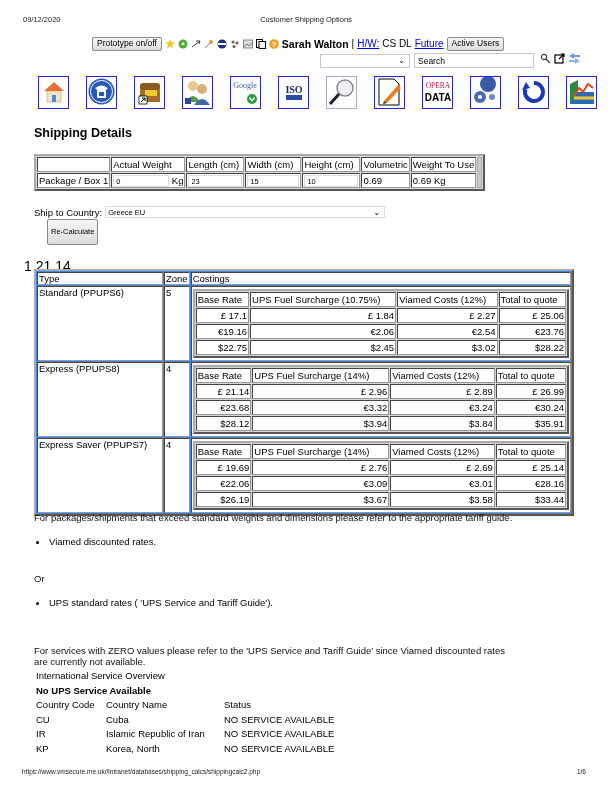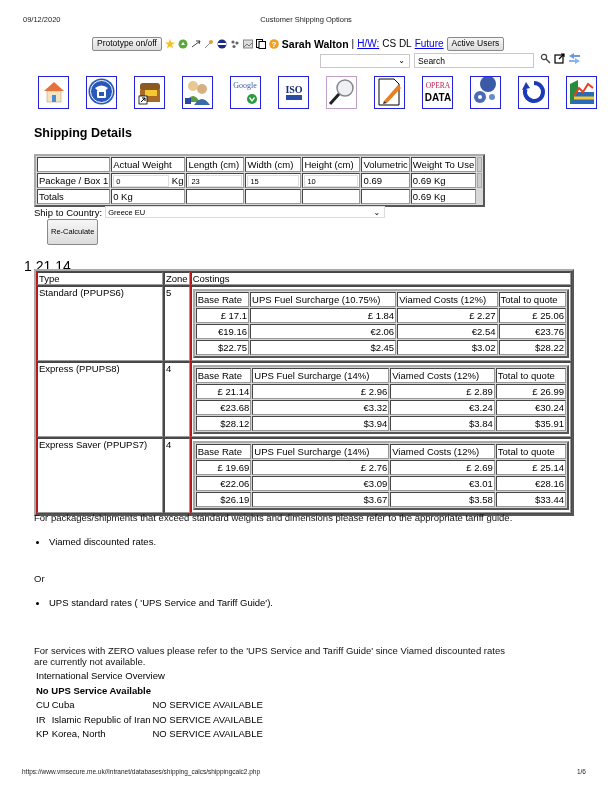--- a/index.html
+++ b/index.html
@@ -43,21 +43,21 @@
     table.ship td.scroll { width: 5px; background: #ccc; border: 1px solid #aaa; padding: 0; }
     .cell-input { font-size: 7.5px; border: 1px solid #ddd; height: 12px; padding: 1px 2px; display: inline-block; }
 
     .country-row { position: absolute; top: 206px; left: 34px; display: flex; align-items: center; gap: 3px; font-size: 9.5px; }
     .country-select { width: 280px; height: 12px; border: 1px solid #ddd; font-size: 7.5px; padding: 0 2px; position: relative; line-height: 11px; }
     .country-select .chev { position: absolute; right: 4px; top: 0; font-size: 8px; }
     .recalc { position: absolute; top: 219px; left: 34px; font-size: 7.5px; height: 26px; padding: 1px 3px; margin-left: 13px; }
 
     .code-line { position: absolute; top: 258px; left: 24px; font-size: 14px; }
 
-    table.costs { position: absolute; top: 269px; left: 34px; width: 540px; border-collapse: separate; border-spacing: 1px; border: 2px outset #aaa; background: #b91c1c; font-size: 9.5px; }
+    table.costs { position: absolute; top: 269px; left: 34px; width: 540px; border-collapse: separate; border-spacing: 1px; border: 2px outset #aaa; background: #3b82f6; font-size: 9.5px; }
     table.costs > tbody > tr > td { border: 1.5px inset #999; background: #fff; padding: 0 1px; vertical-align: top; }
     table.costs td.type-col { width: 126px; }
     table.costs td.zone-col { width: 16px; }
     table.inner { width: 100%; border-collapse: separate; border-spacing: 1px; border: 2px outset #aaa; background: #d4d4d4; margin: 2px 0; font-size: 9.5px; }
     table.inner td { border: 1.5px inset #999; background: #fff; padding: 0 1px; height: 15px; white-space: nowrap; text-align: right; }
     table.inner tr.hdr td { text-align: left; }
 
     .para { position: absolute; left: 34px; font-size: 9.5px; color: #111; }
     .bullet { position: absolute; left: 34px; font-size: 9.5px; display: flex; gap: 10px; }
     .bullet .dot { width: 3px; height: 3px; background: #000; border-radius: 50%; margin-top: 5px; margin-left: 2px; }
@@ -272,29 +272,20 @@
       <span class="cell-input" style="width:56px">0</span>
       <span>Kg</span>
     </td>
     <td><span class="cell-input" style="width:54px">23</span></td>
     <td><span class="cell-input" style="width:52px">15</span></td>
     <td><span class="cell-input" style="width:54px">10</span></td>
     <td>0.69</td>
     <td>0.69 Kg</td>
     <td class="scroll"></td>
   </tr>
-  <tr>
-    <td>Totals</td>
-    <td>0 Kg</td>
-    <td></td>
-    <td></td>
-    <td></td>
-    <td></td>
-    <td>0.69 Kg</td>
-  </tr>
 </tbody>
   </table>
 
 <div class="country-row">
   <span>Ship to Country:</span>
   <div class="country-select">
     <span>Greece EU</span>
     <span class="chev">⌄</span>
   </div>
 </div>
@@ -431,20 +422,25 @@
 
 <table class="nosvc">
   <tbody>
       <tr>
         <td colspan="3">International Service Overview</td>
       </tr>
   <tr>
         <td colspan="3" style="font-weight:bold">No UPS Service Available</td>
       </tr>
   <tr>
+    <td class="c1">Country Code</td>
+    <td class="c2">Country Name</td>
+    <td>Status</td>
+  </tr>
+  <tr>
     <td>CU</td>
     <td>Cuba</td>
     <td>NO SERVICE AVAILABLE</td>
   </tr>
   <tr>
     <td>IR</td>
     <td>Islamic Republic of Iran</td>
     <td>NO SERVICE AVAILABLE</td>
   </tr>
   <tr>

